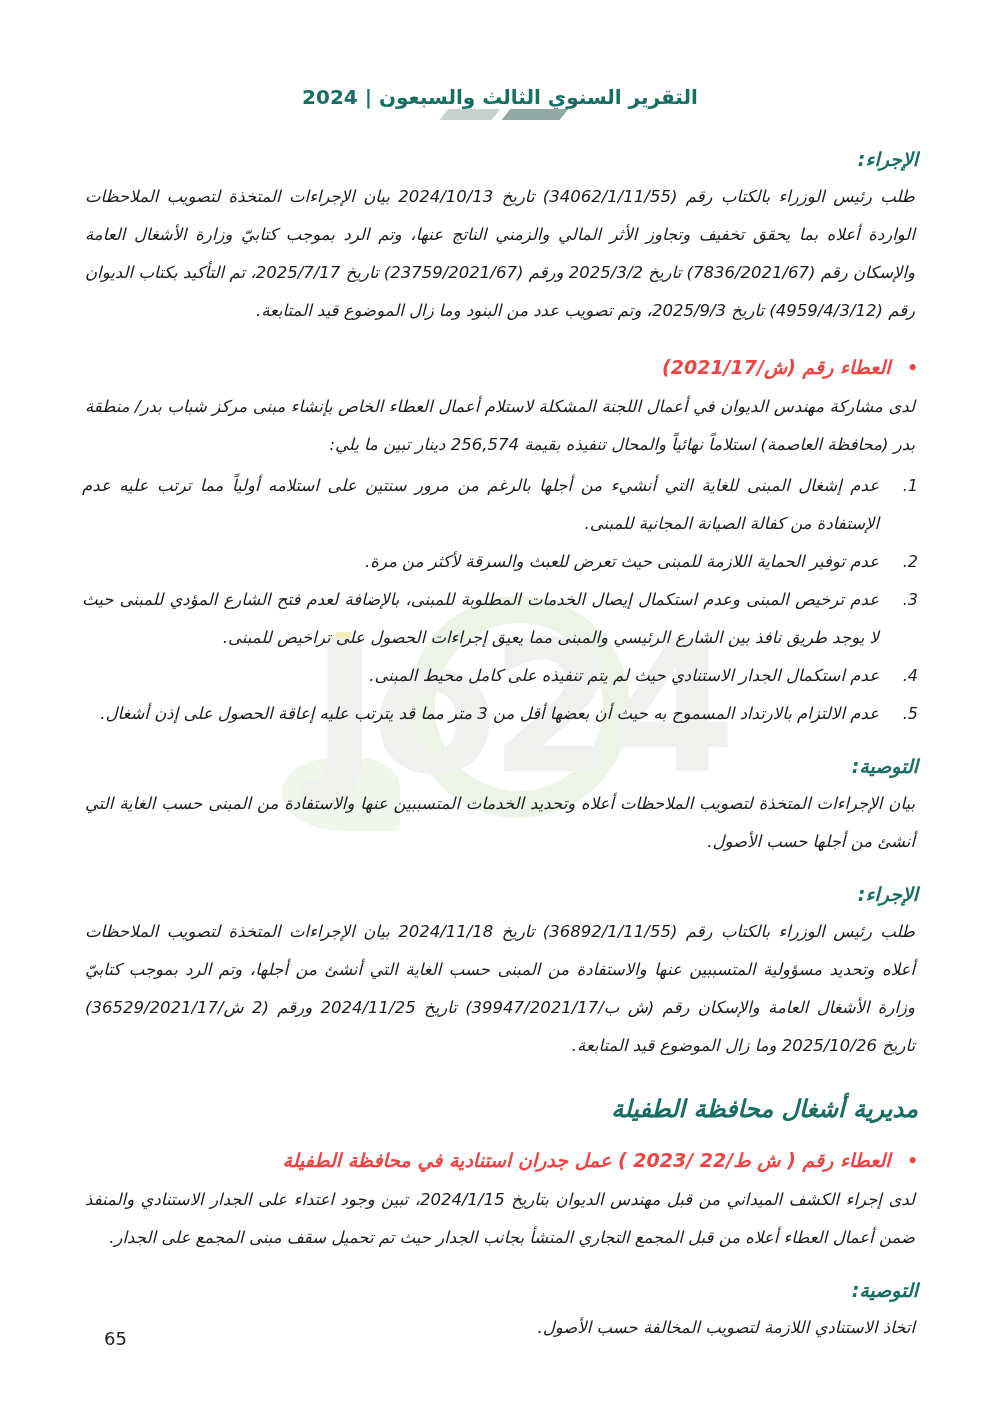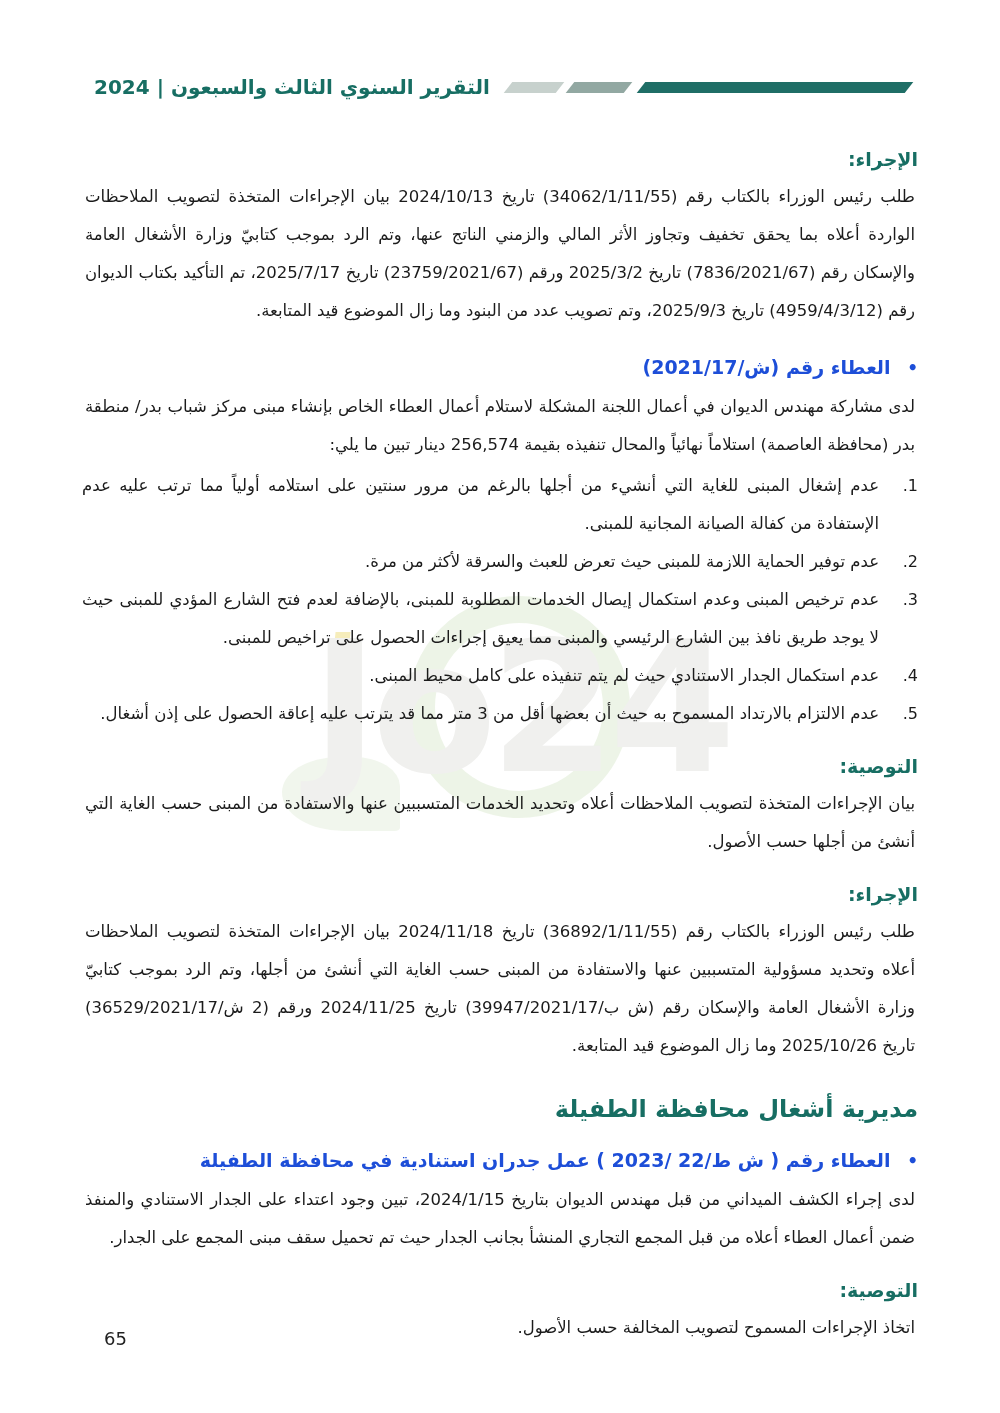--- a/index.html
+++ b/index.html
@@ -6,22 +6,22 @@
   .page{
     position:relative;
     width:1000px;height:1413px;
     background:#ffffff;
     overflow:hidden;
     font-family:"DejaVu Sans","Liberation Sans",sans-serif;
     color:#1b1b1b;
   }
   
   .header{
-    position:absolute;top:71px;left:94px;right:94px;height:32px;
-    display:flex;direction:ltr;align-items:center;z-index:2;
+    position:absolute;top:85px;left:94px;right:94px;height:32px;
+    display:flex;direction:ltr;align-items:center;z-index:2;flex-direction:column;
   }
   .header-title{
     direction:rtl;white-space:nowrap;
     color:#176e63;font-weight:bold;font-size:20px;letter-spacing:0;
   }
   .bar-group{flex:1;display:flex;direction:ltr;align-items:center;gap:10px;margin-left:18px;}
   .seg{height:11px;transform:skewX(-38deg);}
   .seg-light{width:52px;background:#c7d1cd;}
   .seg-mid{width:58px;background:#92a8a2;}
   .seg-dark{flex:1;background:#1f6e66;transform:skewX(-38deg) translateX(3px);}
@@ -33,32 +33,32 @@
     background:rgba(236,216,104,0.45);transform:skewX(-6deg);}
   .wm-blob{position:absolute;bottom:-6px;left:2px;width:118px;height:74px;
     background:rgba(193,216,173,0.22);border-radius:55% 45% 5% 60%;}
   .wm-text{
     position:absolute;top:8px;left:0;width:100%;
     direction:ltr;text-align:center;
     font-size:182px;line-height:200px;font-weight:bold;
     color:#f0f0ee;letter-spacing:-7px;white-space:nowrap;
   }
   
-  .content{position:absolute;top:130px;left:82px;right:82px;z-index:2;direction:rtl;}
+  .content{position:absolute;top:130px;left:82px;right:82px;z-index:2;direction:rtl;font-style:italic;}
   .sec-heading{
     color:#176e63;font-weight:bold;font-size:19px;
     margin:22px 0 8px 0;text-align:right;
   }
   .sec-heading.first{margin-top:18px;}
   .body-text{
     font-size:16.5px;line-height:38px;text-align:justify;
     margin:3px;color:#1b1b1b;
   }
   .tender-heading{
-    color:#1d4ed8;font-weight:bold;font-size:19px;
+    color:#ef4444;font-weight:bold;font-size:19px;
     margin:26px 0 10px 0;text-align:right;
   }
   .tender-heading .bullet{margin-left:10px;font-size:17px;}
   .num-list{margin:2px 0 0 0;}
   .list-item{display:flex;gap:13px;}
   .list-item .num{
     min-width:26px;font-size:16px;line-height:38px;text-align:right;flex:none;
   }
   .list-item .item-text{flex:1;font-size:16.5px;line-height:38px;text-align:justify;}
   .source-line{
@@ -138,19 +138,19 @@
 
     <div class="directorate-heading">مديرية أشغال محافظة الطفيلة</div>
 
     <div class="tender-heading">
       <span class="bullet">•</span>
       <span>العطاء رقم ( ش ط/22 /2023 ) عمل جدران استنادية في محافظة الطفيلة</span>
     </div>
     <p class="body-text">لدى إجراء الكشف الميداني من قبل مهندس الديوان بتاريخ 2024/1/15، تبين وجود اعتداء على الجدار الاستنادي والمنفذ ضمن أعمال العطاء أعلاه من قبل المجمع التجاري المنشأ بجانب الجدار حيث تم تحميل سقف مبنى المجمع على الجدار.</p>
 
     <div class="sec-heading">التوصية:</div>
-    <p class="body-text">اتخاذ الإجراءات المسموح لتصويب المخالفة حسب الأصول.</p>
+    <p class="body-text">اتخاذ الاستنادي اللازمة لتصويب المخالفة حسب الأصول.</p>
 
   </div>
 
   <div class="page-number">65</div>
 
 </div>
 
 </body></html>

